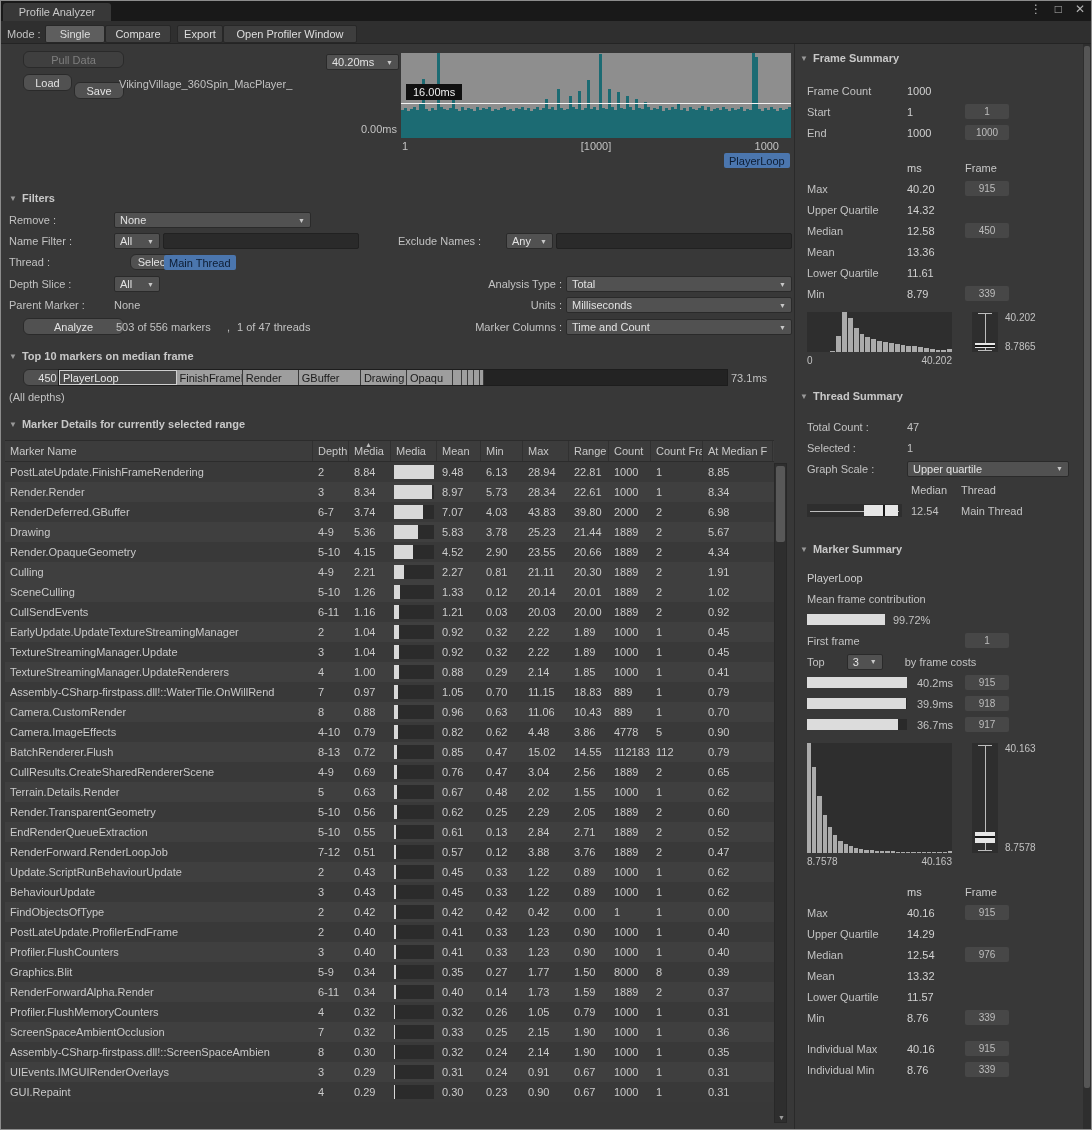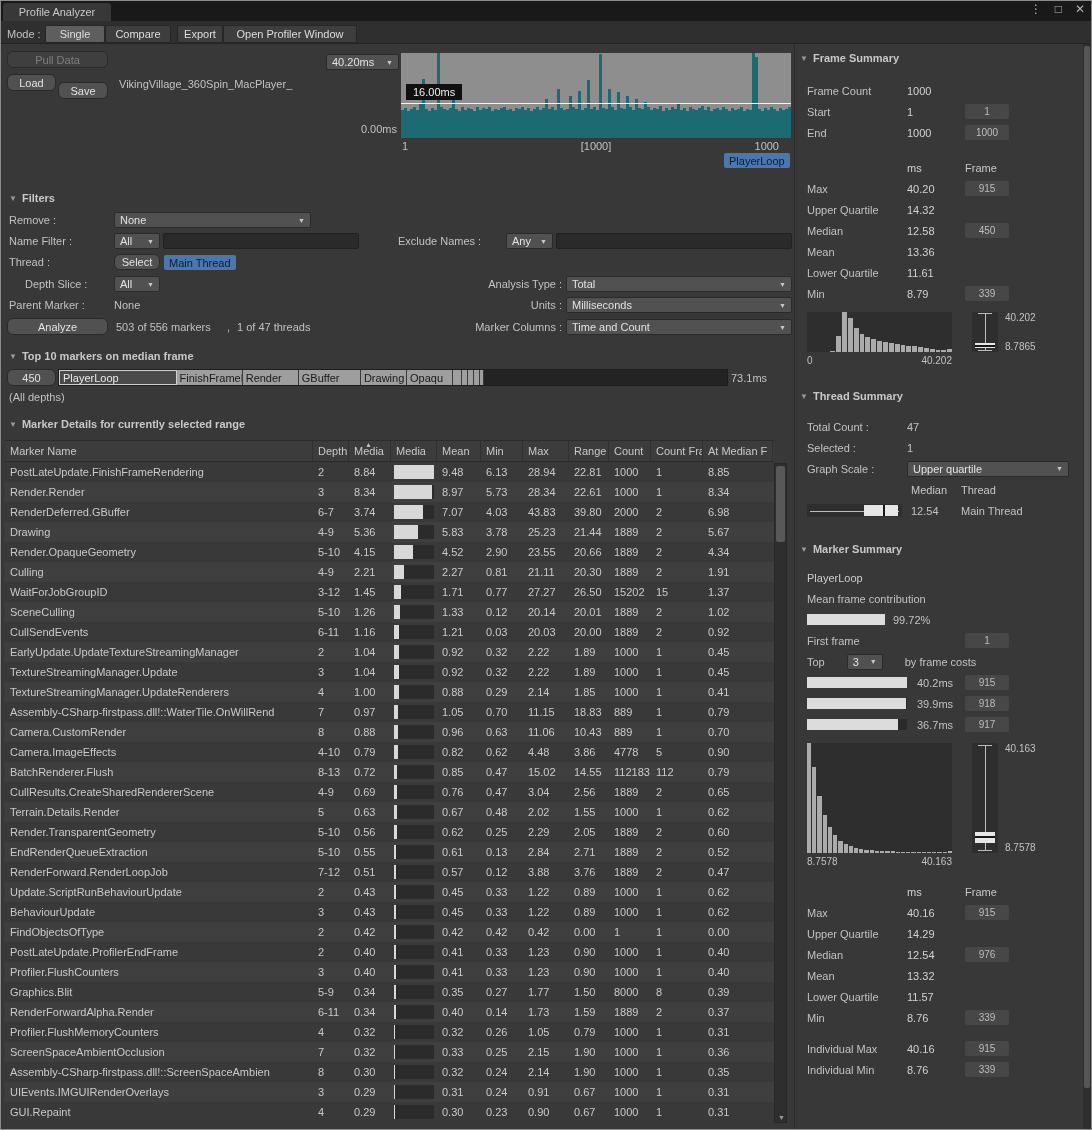--- a/index.html
+++ b/index.html
@@ -11,21 +11,21 @@
   .wtab { position:absolute; left:2px; top:2px; width:108px; height:18px; background:#383838; color:#c8c8c8; display:flex; align-items:center; justify-content:center; border-radius:3px 3px 0 0; }
   .wctrls { position:absolute; right:6px; top:1px; display:flex; gap:13px; color:#b4b4b4; font-size:12px; }
   .wctrls span { cursor:default; }
 
   
   .menubar { position:absolute; left:0; top:20px; width:100%; height:23px; background:#2f2f2f; border-bottom:1px solid #242424; }
   .flabel { position:absolute; color:#c2c2c2; white-space:nowrap; }
   .tbtn { position:absolute; top:24px; height:18px; background:#3e3e3e; border:1px solid #272727; border-radius:2px; color:#dedede; display:flex; align-items:center; justify-content:center; white-space:nowrap; }
   .tbtn.sel { background:#5e5e5e; }
 
-  .btn { position:absolute; background:#515151; border:1px solid #2a2a2a; border-radius:6px; color:#e2e2e2; display:flex; align-items:center; justify-content:center; height:17px; white-space:nowrap; }
+  .btn { position:absolute; background:#515151; border:1px solid #2a2a2a; border-radius:6px; color:#e2e2e2; display:flex; align-items:center; justify-content:center; height:17px; white-space:nowrap;margin-left:16px; }
   .btn.disabled { background:#3f3f3f; color:#7e7e7e; }
   .dd { background:#515151; border:1px solid #2a2a2a; border-radius:2px; color:#e2e2e2; height:16px; display:flex; align-items:center; padding:0 5px; position:absolute; white-space:nowrap; overflow:hidden; }
   .dd .dda { margin-left:auto; font-size:7px; color:#c8c8c8; padding-left:4px; }
   .inp { position:absolute; background:#2a2a2a; border:1px solid #212121; height:16px; border-radius:2px; }
   .chip { position:absolute; background:#4b76ae; color:#0d1d33; padding:0 5px; height:15px; display:inline-flex; align-items:center; border-radius:2px; white-space:nowrap; }
 
   
   #chart { position:absolute; left:400px; top:52px; width:390px; height:85px; background:#8e8e8e; display:flex; align-items:flex-end; overflow:hidden; }
   .fbar { flex:0 0 3px; background:#1c6b73; }
   .mline { position:absolute; left:0; right:0; bottom:39.8%; height:1px; background:#f4f4f4; }
@@ -277,21 +277,21 @@
   <input class="inp" style="left: 162px; top: 232px; width: 196px;">
   <span class="flabel" style="left:397px;top:234px">Exclude Names :</span>
   <div class="dd" style="left:505px;top:232px;width:47px">
     <span>Any</span>
     <span class="dda">▼</span>
   </div>
   <input class="inp" style="left: 555px; top: 232px; width: 236px;">
   <span class="flabel" style="left:8px;top:255px">Thread :</span>
   <div class="btn" style="left:113px;top:253px;width:46px;height:16px">Select</div>
   <span class="chip" style="left:163px;top:254px">Main Thread</span>
-  <span class="flabel" style="left:24px;top:277px">Depth Slice :</span>
+  <span class="flabel" style="left:8px;top:277px">Depth Slice :</span>
   <div class="dd" style="left:113px;top:275px;width:46px">
     <span>All</span>
     <span class="dda">▼</span>
   </div>
   <span class="flabel" style="left:446px;top:277px;width:115px;text-align:right">Analysis Type :</span>
   <div class="dd" style="left:565px;top:275px;width:226px">
     <span>Total</span>
     <span class="dda">▼</span>
   </div>
   <span class="flabel" style="left:8px;top:298px">Parent Marker :</span>
@@ -490,37 +490,20 @@
               <div class="mbar" style="width: 25%;"></div>
             </div>
           </div>
           <div class="tc">2.27</div>
           <div class="tc">0.81</div>
           <div class="tc">21.11</div>
           <div class="tc">20.30</div>
           <div class="tc">1889</div>
           <div class="tc">2</div>
           <div class="tc">1.91</div>
-        </div>
-        <div class="trow">
-          <div class="tc">WaitForJobGroupID</div>
-          <div class="tc">3-12</div>
-          <div class="tc">1.45</div>
-          <div class="tc" style="padding: 0px;">
-            <div class="btrack">
-              <div class="mbar" style="width: 16.4027%;"></div>
-            </div>
-          </div>
-          <div class="tc">1.71</div>
-          <div class="tc">0.77</div>
-          <div class="tc">27.27</div>
-          <div class="tc">26.50</div>
-          <div class="tc">15202</div>
-          <div class="tc">15</div>
-          <div class="tc">1.37</div>
         </div>
         <div class="trow alt">
           <div class="tc">SceneCulling</div>
           <div class="tc">5-10</div>
           <div class="tc">1.26</div>
           <div class="tc" style="padding: 0px;">
             <div class="btrack">
               <div class="mbar" style="width: 14.2534%;"></div>
             </div>
           </div>

